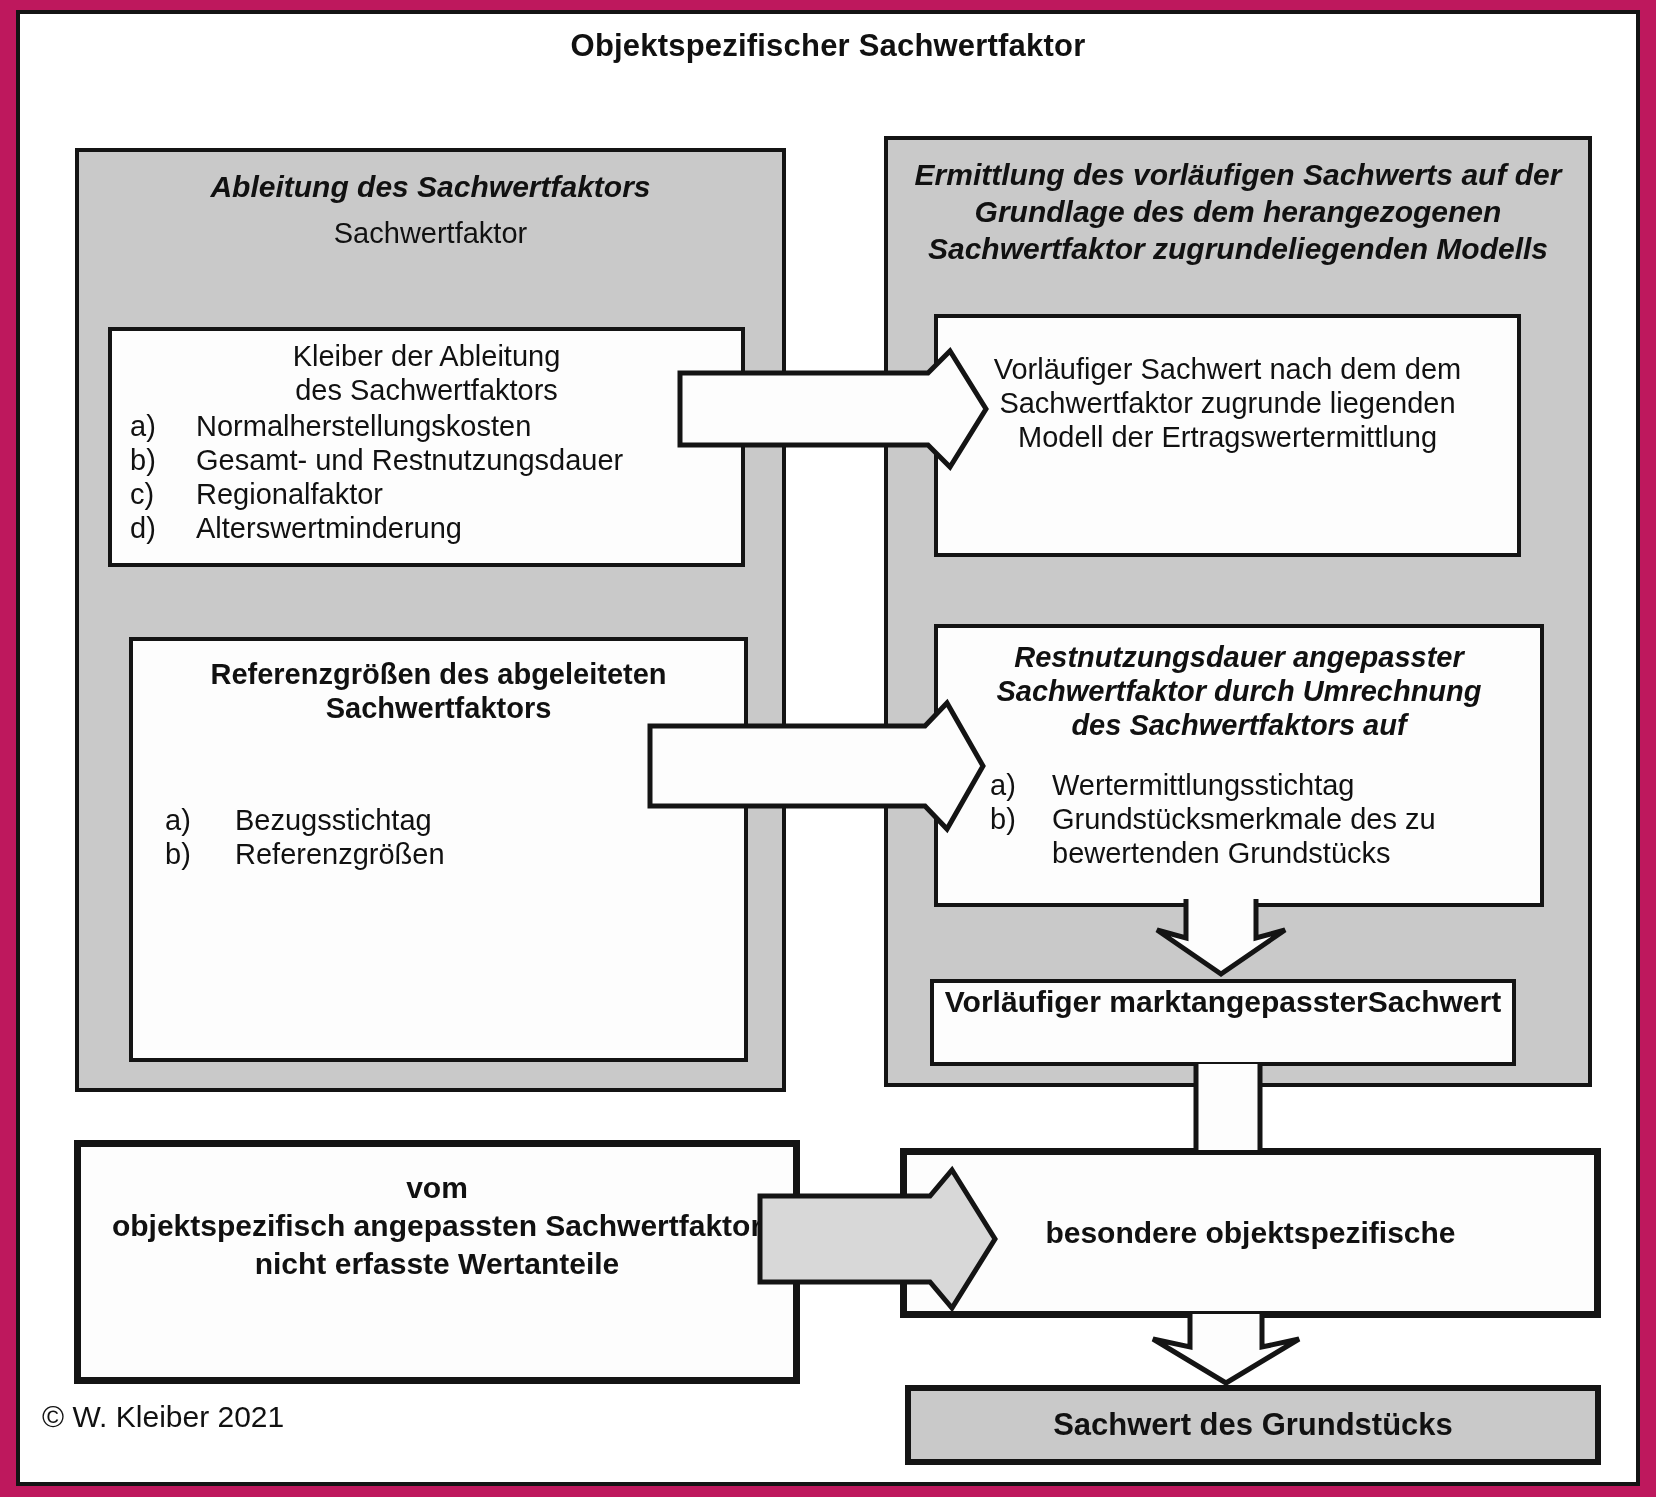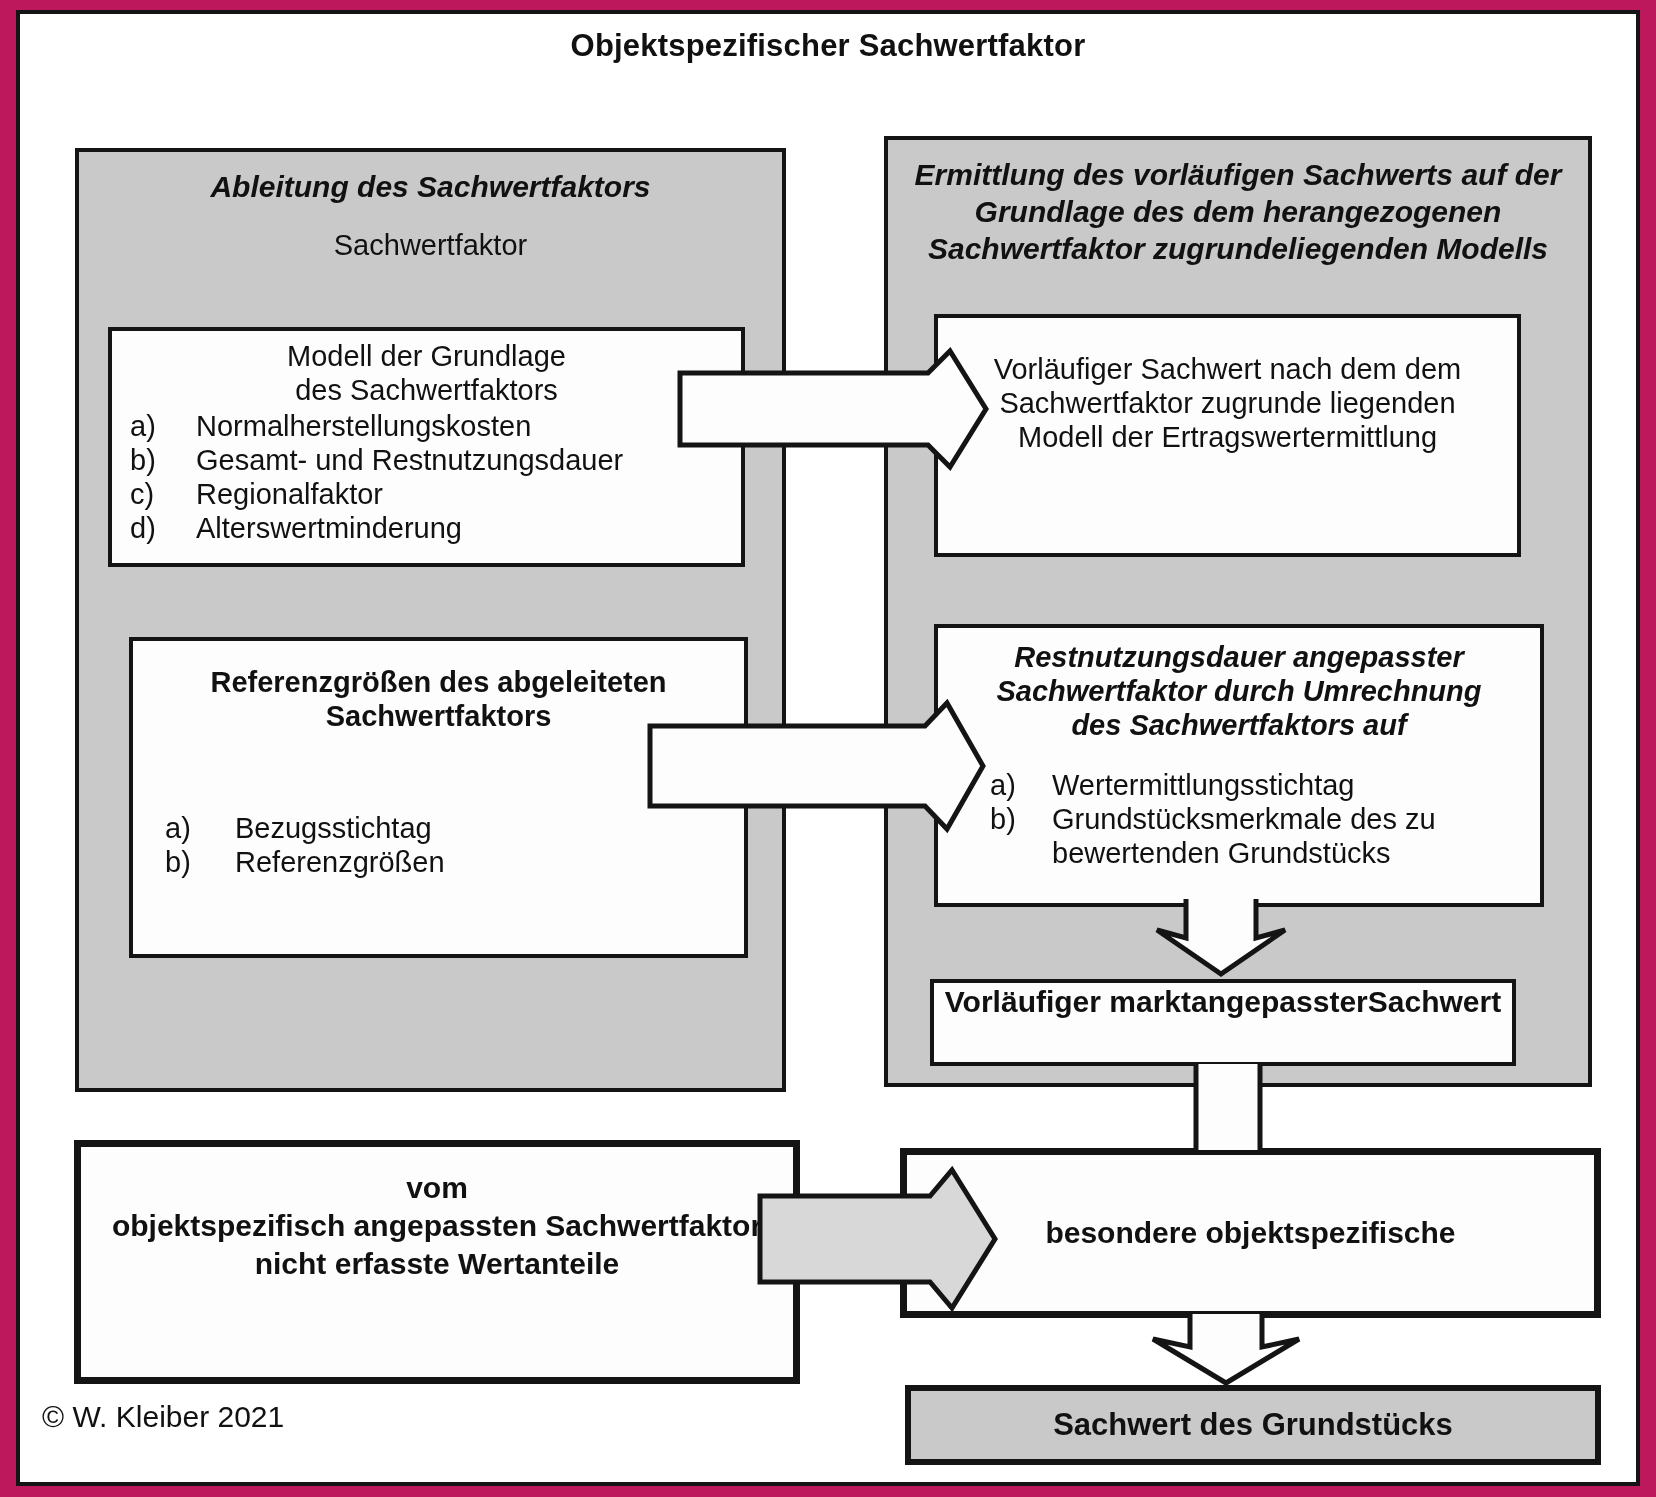--- a/index.html
+++ b/index.html
@@ -24,28 +24,28 @@
     position:absolute;background:#c9c9c9;border:4px solid #141414;
     box-sizing:border-box;z-index:1;
   }
   .panel-left{left:75px;top:148px;width:711px;height:944px;}
   .panel-right{left:884px;top:136px;width:708px;height:951px;}
   .panel-heading{
     text-align:center;font-weight:bold;font-style:italic;
     font-size:30px;line-height:37px;margin-top:16px;
   }
   .panel-subheading{
-    text-align:center;font-size:29px;margin-top:24px;
+    text-align:center;font-size:29px;margin-top:12px;
   }
   .wbox{
     position:absolute;background:#fdfdfd;border:4px solid #141414;
     box-sizing:border-box;font-size:29px;line-height:34px;
   }
   .box-model{left:29px;top:175px;width:637px;height:240px;padding-top:8px;}
-  .box-reference{left:50px;top:485px;width:619px;height:321px;padding-top:24px;}
+  .box-reference{left:50px;top:485px;width:619px;height:425px;padding-top:16px;}
   .box-preliminary{left:46px;top:174px;width:587px;height:243px;padding-top:34px;}
   .box-adjusted{left:46px;top:484px;width:610px;height:283px;padding-top:12px;}
   .box-market{left:42px;top:839px;width:586px;height:87px;}
   .center-line{text-align:center;}
   .bold{font-weight:bold;}
   .bolditalic{font-weight:bold;font-style:italic;}
   .list{margin-top:2px;}
   .list-ref{margin-top:78px;}
   .li{display:flex;align-items:flex-start;}
   .li .lbl{flex:0 0 auto;text-align:left;}
@@ -93,21 +93,21 @@
 
   <div class="outer-frame"></div>
 
   <div class="page-title">Objektspezifischer Sachwertfaktor</div>
 
   <div class="panel panel-left">
     <div class="panel-heading">Ableitung des Sachwertfaktors</div>
     <div class="panel-subheading">Sachwertfaktor</div>
 
     <div class="wbox box-model">
-      <div class="center-line">Modell der Grundlage</div>
+      <div class="center-line">Kleiber der Ableitung</div>
       <div class="center-line">des Sachwertfaktors</div>
       <div class="list">
         <div class="li">
           <span class="lbl">a)</span>
           <span class="txt">Normalherstellungskosten</span>
         </div>
         <div class="li">
           <span class="lbl">b)</span>
           <span class="txt">Gesamt- und Restnutzungsdauer</span>
         </div>

